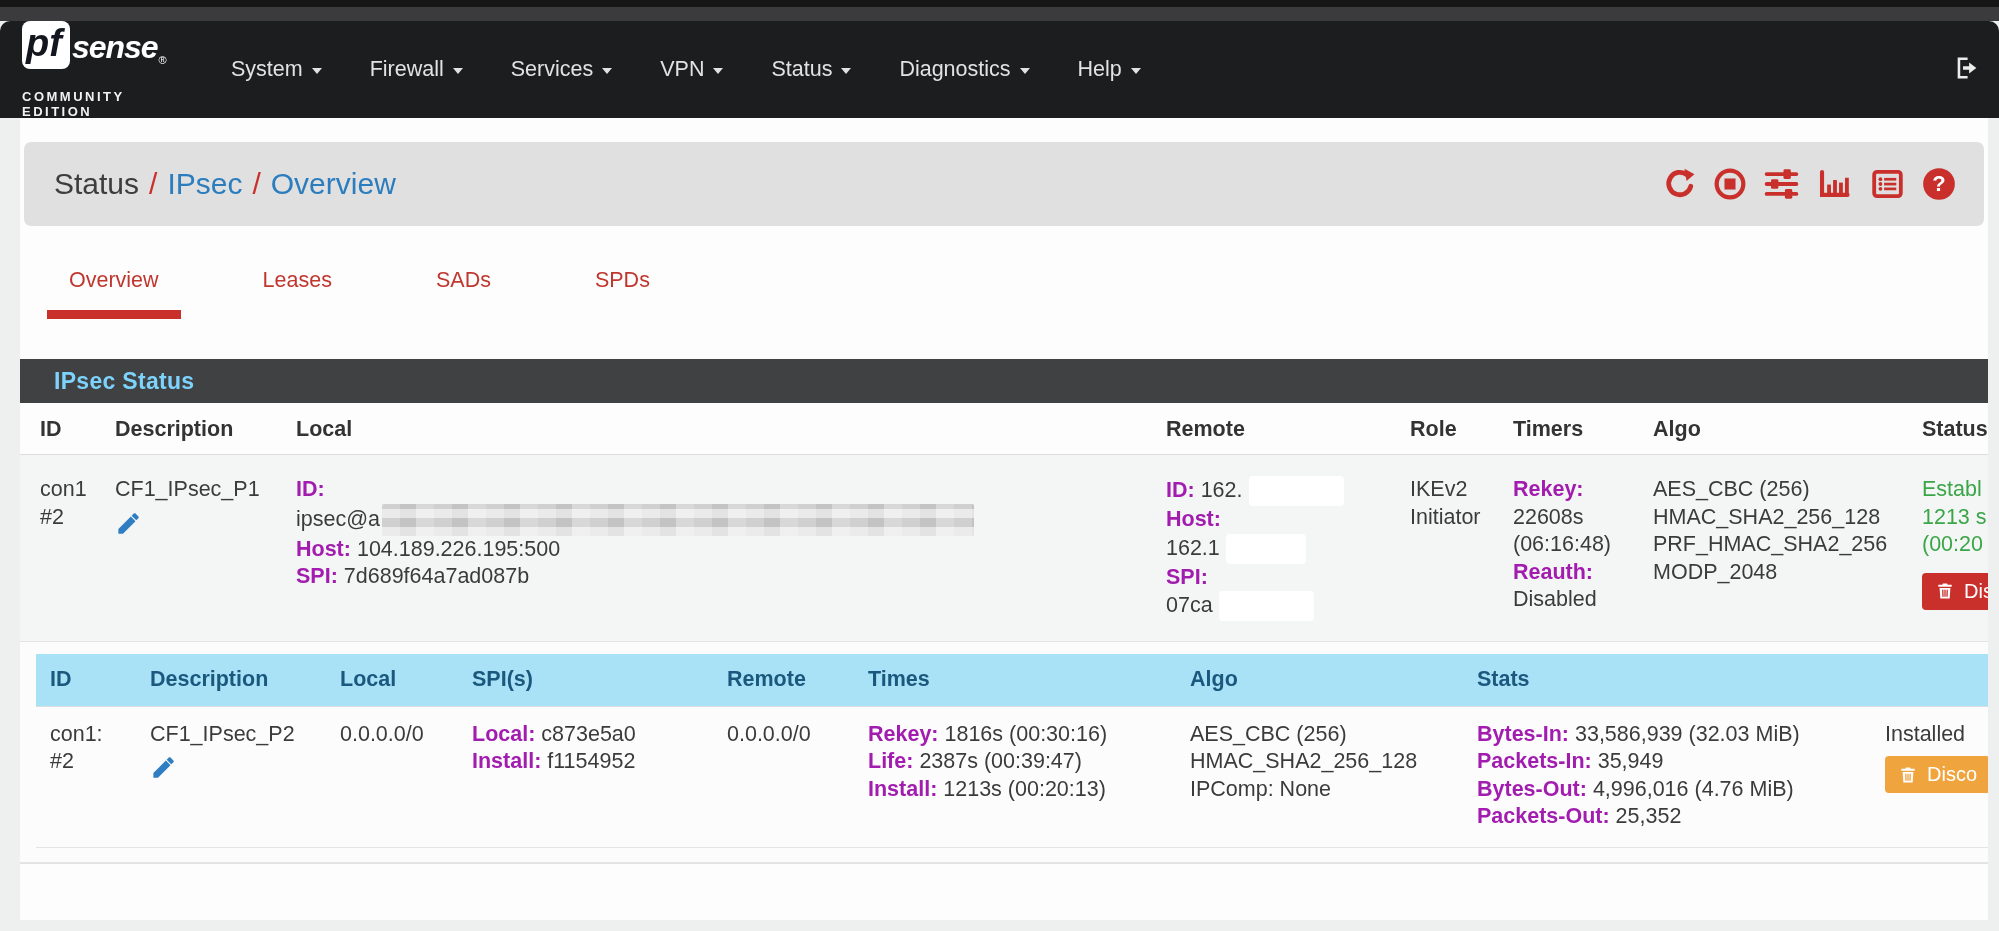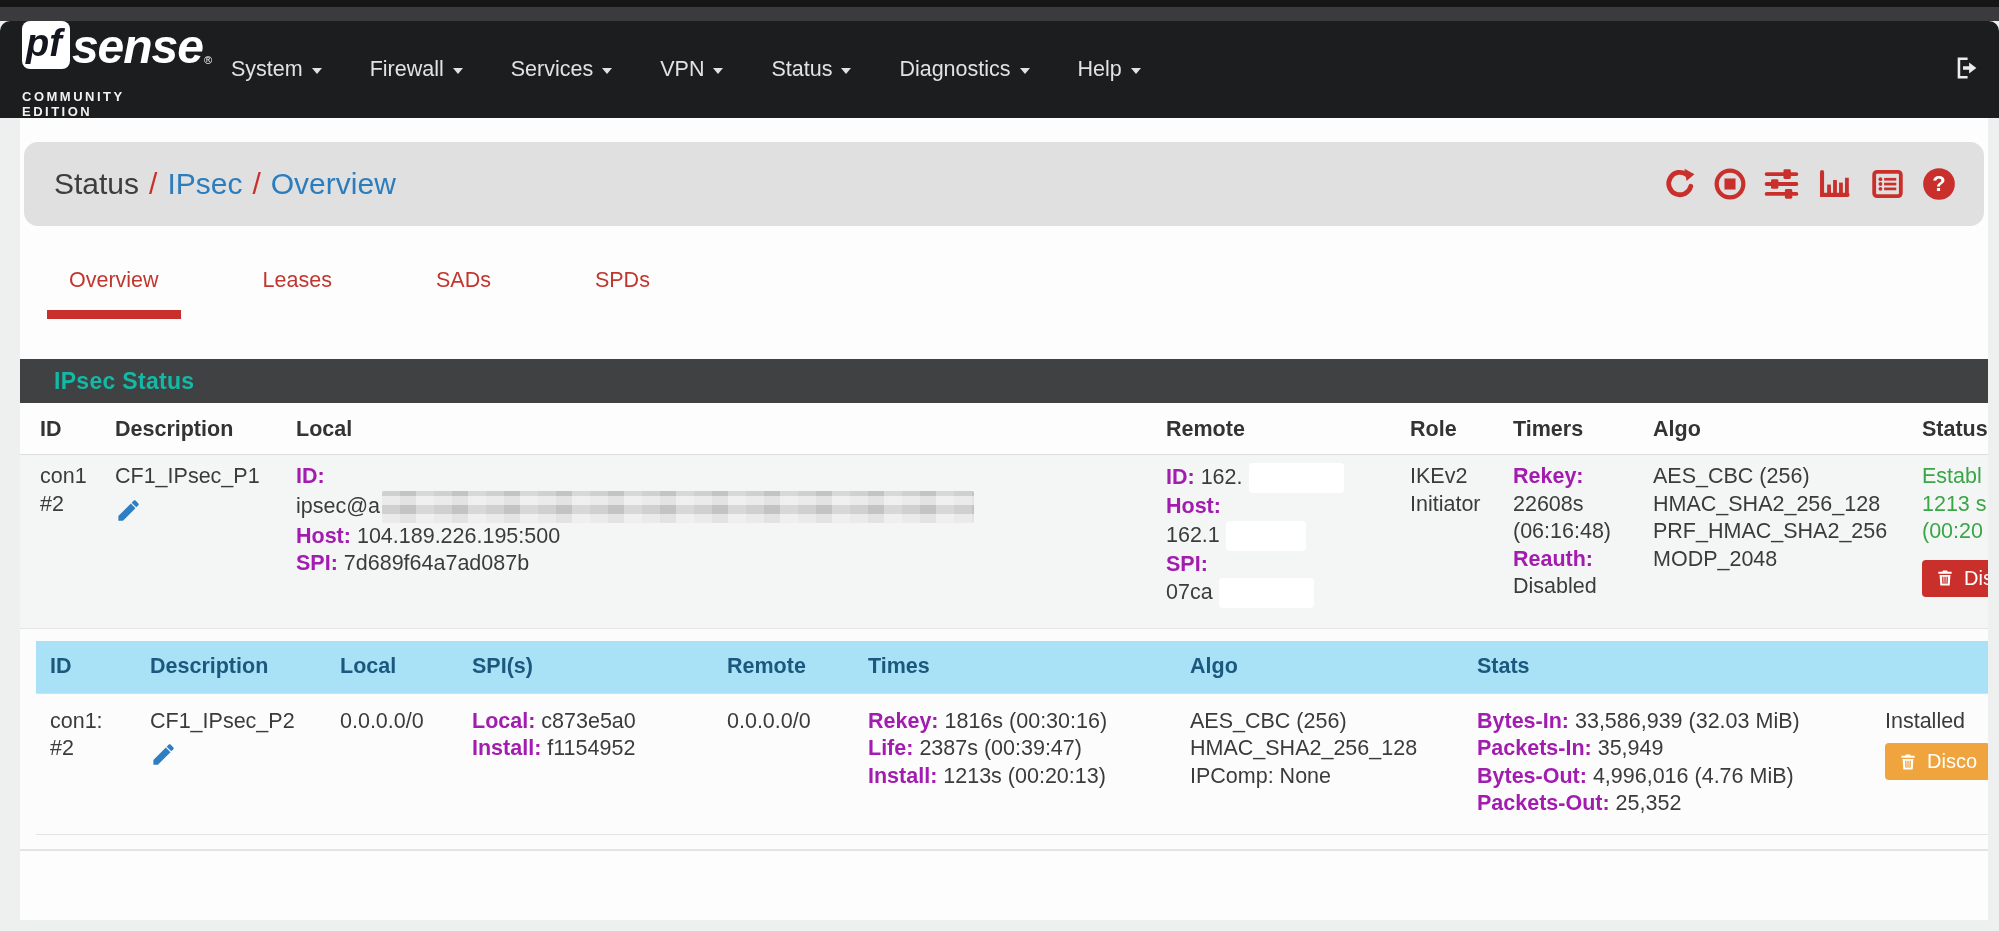--- a/index.html
+++ b/index.html
@@ -17,68 +17,68 @@
     border-radius:10px 10px 0 0;
     display:flex;align-items:center;
   }
   .brand{display:flex;flex-direction:column;margin-left:22px;width:165px;}
   .logo-row{display:flex;align-items:flex-end;}
   .logo-badge{
     background:#fff;color:#14161f;border-radius:8px;
     font-weight:bold;font-style:italic;font-size:38px;
     padding:2px 8px 6px 4px;line-height:40px;
   }
-  .logo-sense{color:#fff;font-weight:bold;font-style:italic;font-size:48px;line-height:44px;margin-left:2px;letter-spacing:-1px;}
+  .logo-sense{color:#fff;font-weight:bold;font-style:italic;font-size:32px;line-height:44px;margin-left:2px;letter-spacing:-1px;}
   .logo-reg{color:#fff;font-size:11px;margin-left:1px;align-self:flex-end;padding-bottom:3px;}
   .edition{color:#f2f2f2;font-size:13px;font-weight:bold;letter-spacing:2.5px;margin-top:20px;}
   .nav-menu{list-style:none;display:flex;margin:0 0 0 20px;padding:0;}
   .nav-menu li{
     color:#e2e2e2;font-size:21.5px;padding:12px 24px;cursor:pointer;
     display:flex;align-items:center;
   }
   .caret{width:0;height:0;border-left:5px solid transparent;border-right:5px solid transparent;border-top:6px solid #e2e2e2;margin-left:9px;margin-top:3px;}
   .logout{position:absolute;right:18px;top:33px;cursor:pointer;}
   
   .page{
     position:absolute;left:20px;top:118px;width:1968px;height:802px;
     background:#fdfdfd;
   }
   .bc-bar{
-    margin:24px 4px 0 4px;height:84px;background:#e0e0e0;border-radius:14px;
+    margin:24px 4px 0 4px;height:84px;background:#e0e0e0;border-radius:7px;
     display:flex;align-items:center;justify-content:space-between;
   }
   .breadcrumb{font-size:30px;margin-left:30px;color:#3d3d3d;}
   .breadcrumb .sep{color:#c9302c;margin:0 10px;}
   .breadcrumb a{color:#2b7dbe;text-decoration:none;cursor:pointer;}
   .bc-icons{display:flex;align-items:center;gap:16px;margin-right:28px;}
   .bc-icons .ico{cursor:pointer;display:flex;align-items:center;}
   
   .tabs{list-style:none;display:flex;margin:28px 0 0 27px;padding:0;}
   .tabs li{
     position:relative;color:#c0372f;font-size:21.5px;
     padding:14px 22px 26px 22px;margin-right:60px;cursor:pointer;
   }
   .tabs li.active::after{
     content:"";position:absolute;left:0;right:0;bottom:0;height:9px;background:#c9302c;
   }
   
   .panel{margin-top:40px;width:1968px;overflow:hidden;background:#f5f6f6;border-bottom:1px solid #e2e2e2;}
   .panel-heading{
-    height:44px;background:#3f4142;color:#14b8a6;font-weight:bold;font-size:23px;
+    height:44px;background:#3f4142;color:#7dd3fc;font-weight:bold;font-size:23px;
     line-height:44px;padding-left:34px;letter-spacing:.3px;
   }
   table{border-collapse:collapse;table-layout:fixed;}
   .tbl-parent{width:2182px;background:#fff;}
   .tbl-parent thead th{
     text-align:left;font-size:21.5px;color:#333;font-weight:bold;
     padding:14px 0 12px 20px;border-bottom:1px solid #ddd;background:#fdfdfd;
   }
   .tbl-parent tbody td{
     vertical-align:top;font-size:21.5px;color:#3b3b3b;line-height:27.5px;
-    padding:8px 0 20px 20px;background:#f4f5f5;border-bottom:1px solid #e4e4e4;
+    padding:21px 0 20px 20px;background:#f4f5f5;border-bottom:1px solid #e4e4e4;
   }
   .tbl-parent td.wrap-cell{background:#fcfcfd;padding:12px 0 14px 16px;}
   b,.bold{font-weight:bold;color:#a21caf;}
   .pencil{margin-top:6px;cursor:pointer;}
   .redact{
     display:inline-block;width:592px;height:32px;vertical-align:middle;margin-left:2px;border-radius:2px;
     background:
       repeating-linear-gradient(0deg, rgba(255,255,255,.45) 0 9px, rgba(120,120,120,.10) 9px 18px),
       repeating-linear-gradient(90deg, #dadada 0 18px, #cccccc 18px 34px, #e3e3e3 34px 52px);
   }

